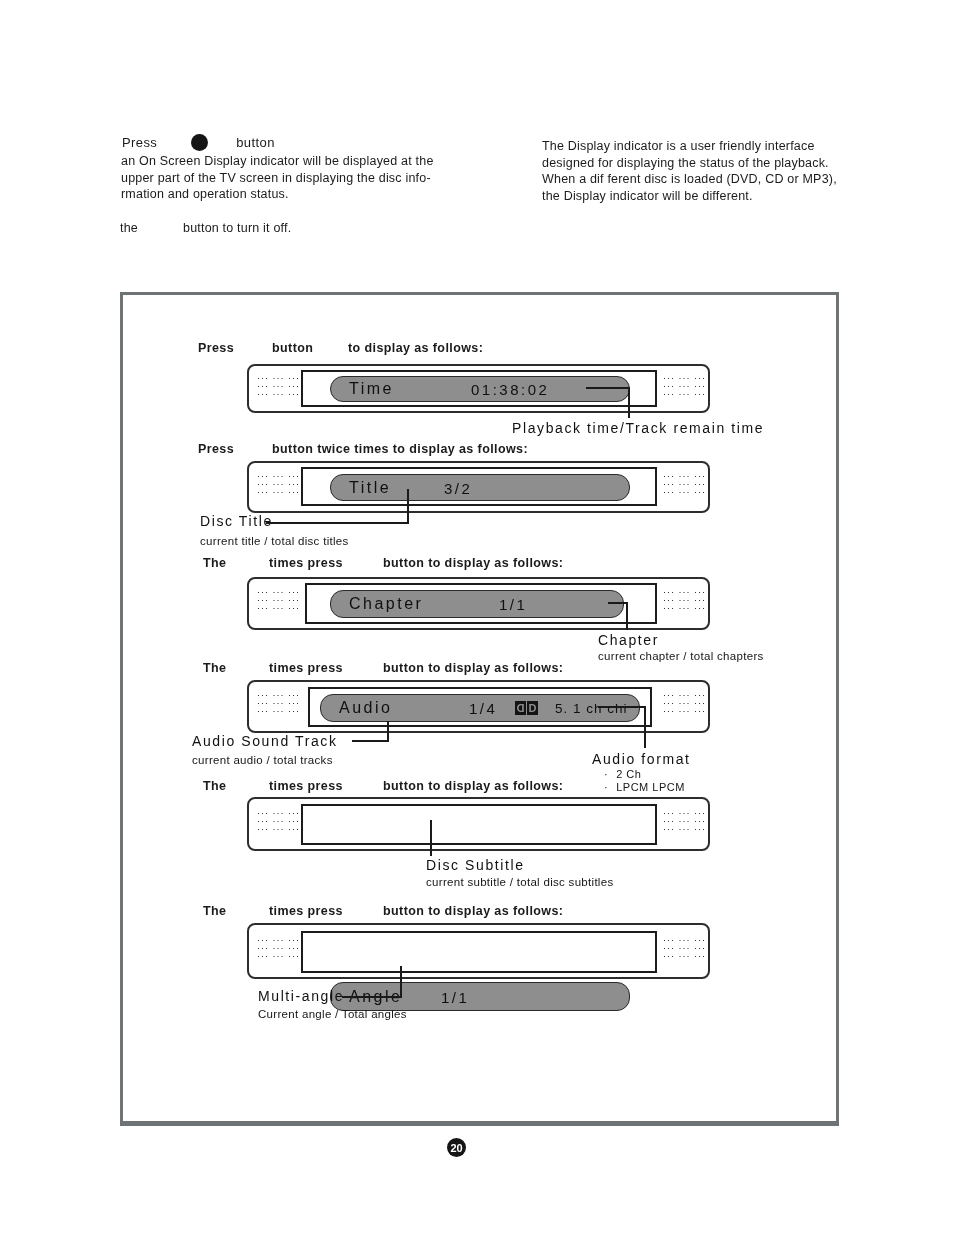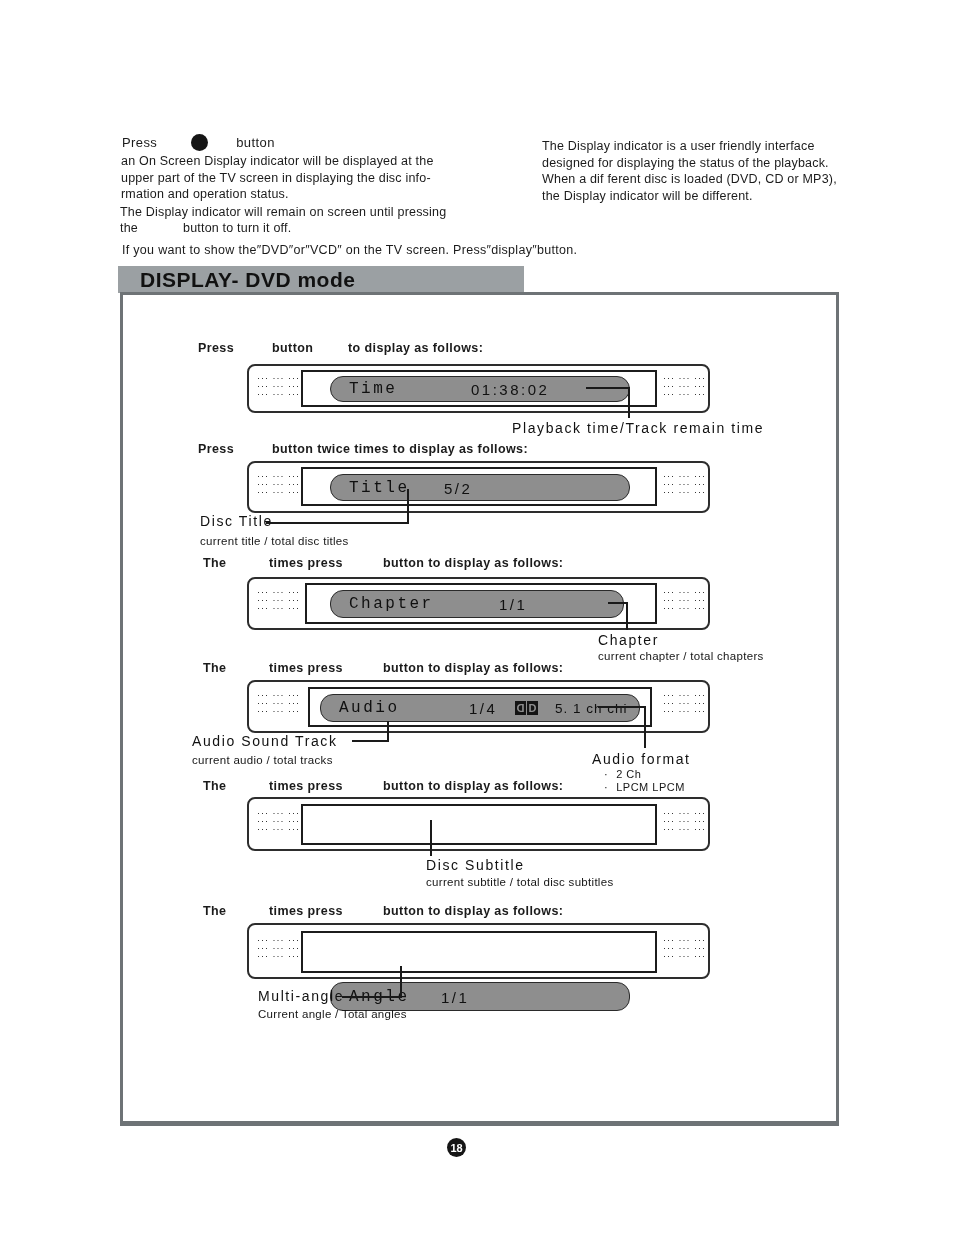--- a/index.html
+++ b/index.html
@@ -43,21 +43,21 @@
   .r1 .hp1{width:74px}.r1 .hp2{width:76px}
   .r2 .hp1{width:74px}
   .r3 .hp1,.r4 .hp1,.r5 .hp1,.r6 .hp1{width:66px}
   .r3 .hp2,.r4 .hp2,.r5 .hp2,.r6 .hp2{width:114px}
 
   .osd-outer{border:2px solid #2d2d2d;border-radius:8px;background:#fff;}
   .osd-inner{border:2px solid #1c1c1c;background:#fff;}
   .dots{font-size:9px;line-height:8px;letter-spacing:1px;color:#111;white-space:pre-line;}
   .pill{background:#8e8e8e;border:1px solid #2a2a2a;border-radius:13px;}
   .pill-label{position:absolute;left:18px;top:50%;transform:translateY(-50%);
-    font-size:16px;letter-spacing:2.5px;color:#101010;white-space:nowrap;font-family:Liberation Mono, monospace;}
+    font-size:16px;letter-spacing:2.5px;color:#101010;white-space:nowrap;}
   .pill-value{position:absolute;top:50%;transform:translateY(-50%);
     font-size:15px;letter-spacing:2.5px;color:#101010;white-space:nowrap;}
   .r1 .pill-value{left:140px}
   .r2 .pill-value{left:113px}
   .r3 .pill-value{left:168px}
   .r4 .pill-value{left:148px}
   .r5 .pill-value{left:183px}
   .r6 .pill-value{left:110px}
   .pill-suffix{position:absolute;left:234px;top:50%;transform:translateY(-50%);
     font-size:13.5px;letter-spacing:1px;color:#101010;white-space:nowrap;}
@@ -84,37 +84,32 @@
 
 
   <div class="abs press-line">
     <span>Press</span>
     <span class="press-circle"></span>
     <span>button</span>
   </div>
   <div class="abs para preline p-left1">an On Screen Display indicator will be displayed at the
 upper part of the TV screen in displaying the disc info-
 rmation and operation status.</div>
-  <div class="abs para p-left2a">The Display indicator will remain on screen until pressing</div>
   <div class="abs para p-left2b">
     <span>the</span>
     <span class="gap-btn"></span>
     <span>button to turn it off.</span>
   </div>
 
   <div class="abs para preline p-right">The Display indicator  is a user friendly interface
 designed for displaying  the status of  the playback.
 When a dif ferent disc is  loaded (DVD, CD  or MP3),
 the Display indicator  will be different.</div>
 
-  <div class="abs note-line">If you want to show the″DVD″or″VCD″ on the TV screen. Press″display″button.</div>
-
-  <div class="abs sec-bar">
-    <div class="sec-title">DISPLAY- DVD mode</div>
-  </div>
+
 
   <div class="abs big-box"></div>
 
   <div class="abs row r1">
     <div class="abs row-header" style="left:198px;top:341px;">
       <span class="hp1">Press</span><span class="hp2">button</span><span>to display as follows:</span>
     </div>
     <div class="abs osd-outer" style="left:247px;top:364px;width:459px;height:45px;"></div>
     <div class="abs dots" style="left:257px;top:374px;">··· ··· ···
 ··· ··· ···
@@ -139,21 +134,21 @@
     <div class="abs osd-outer" style="left:247px;top:461px;width:459px;height:48px;"></div>
     <div class="abs dots" style="left:257px;top:472px;">··· ··· ···
 ··· ··· ···
 ··· ··· ···</div>
     <div class="abs dots" style="left:663px;top:472px;">··· ··· ···
 ··· ··· ···
 ··· ··· ···</div>
     <div class="abs osd-inner" style="left:301px;top:467px;width:352px;height:35px;"></div>
     <div class="abs pill" style="left:330px;top:474px;width:298px;height:25px;">
       <span class="pill-label">Title</span>
-      <span class="pill-value">5/2</span>
+      <span class="pill-value">3/2</span>
     </div>
     <div class="abs pline" style="left:407px;top:489px;width:2px;height:35px;"></div>
     <div class="abs pline" style="left:266px;top:522px;width:143px;height:2px;"></div>
     <div class="abs callout-title" style="left:200px;top:513px;">Disc Title</div>
     <div class="abs callout-sub" style="left:200px;top:535px;">current title / total disc titles</div>
   </div>
 
   <div class="abs row r3">
     <div class="abs row-header" style="left:203px;top:556px;">
       <span class="hp1">The</span><span class="hp2">times press</span><span>button to display as follows:</span>
@@ -243,16 +238,16 @@
       <span class="pill-label">Angle</span>
       <span class="pill-value">1/1</span>
     </div>
     <div class="abs pline" style="left:400px;top:966px;width:2px;height:32px;"></div>
     <div class="abs pline" style="left:342px;top:996px;width:60px;height:2px;"></div>
     <div class="abs callout-title" style="left:258px;top:988px;">Multi-angle</div>
     <div class="abs callout-sub" style="left:258px;top:1008px;">Current angle / Total angles</div>
   </div>
 
   <div class="abs page-circle">
-    <span>18</span>
+    <span>20</span>
   </div>
 
 </div>
 
 </body></html>

